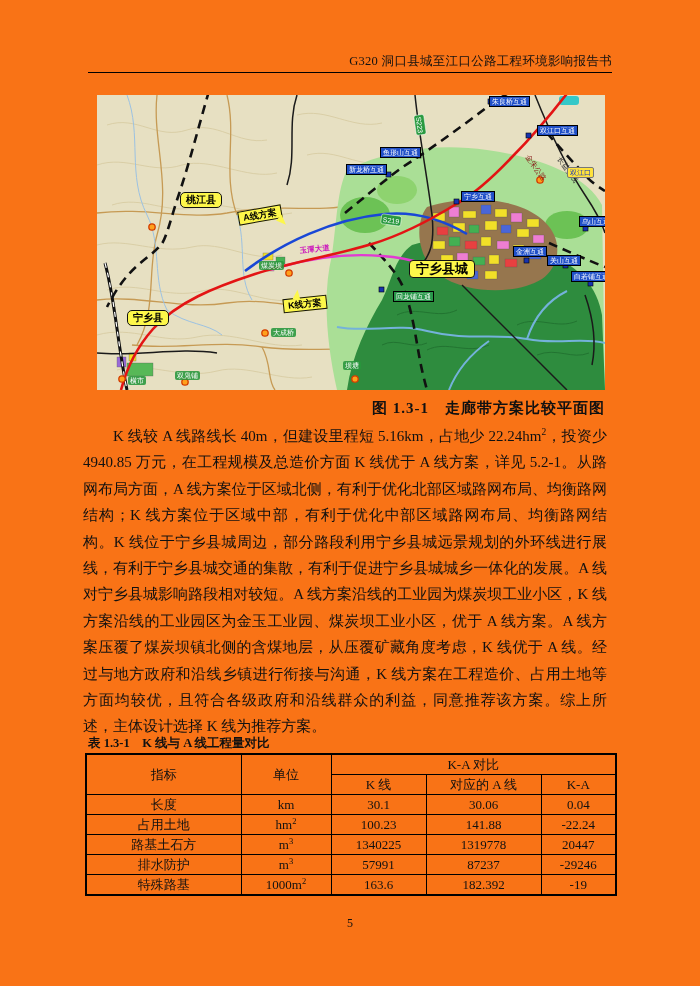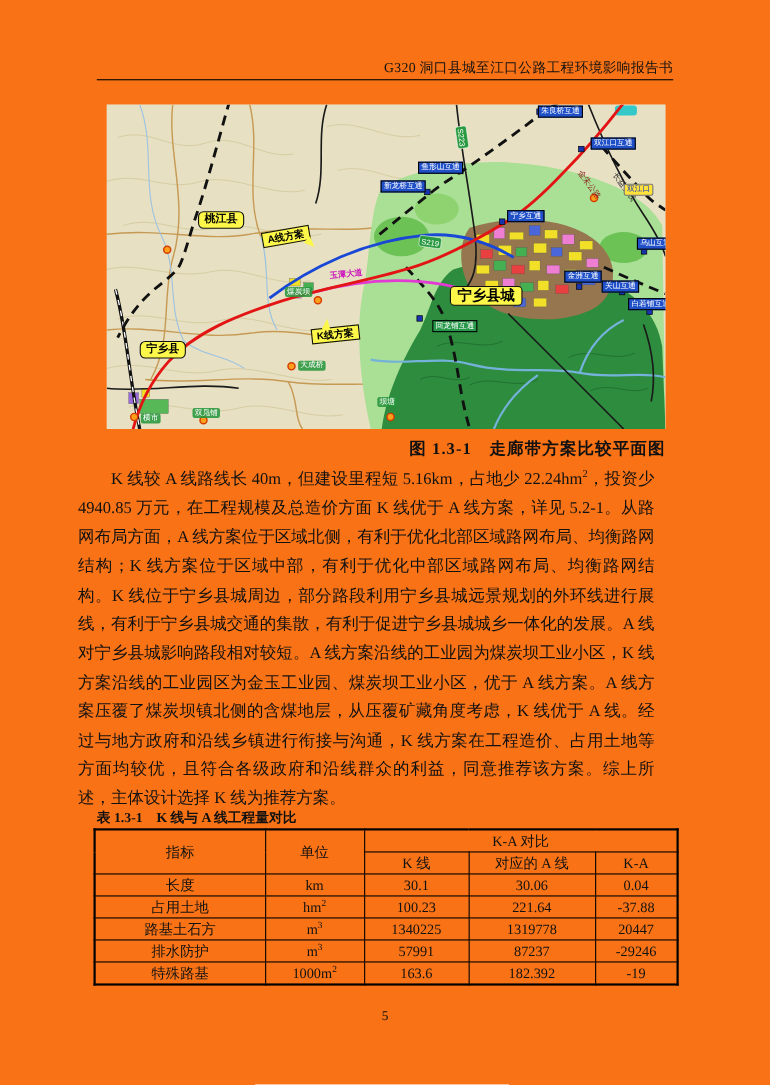--- a/index.html
+++ b/index.html
@@ -27,21 +27,21 @@
       border-left:4px solid transparent;border-right:4px solid transparent;
       border-top:10px solid #fdf74a;transform:rotate(-35deg);}
   .tail-up::after{content:"";position:absolute;left:10px;top:-9px;width:0;height:0;
       border-left:4px solid transparent;border-right:4px solid transparent;
       border-bottom:10px solid #fdf74a;transform:rotate(12deg);}
   .lbl-ic{background:#2050c8;color:#fff;font-size:7px;line-height:9px;padding:0 2px;border:1px solid #000;}
   .lbl-ic-green{background:#28984a;}
   .lbl-town{background:rgba(40,150,60,0.88);color:#fff;font-size:7px;line-height:9px;padding:0 2px;border-radius:2px;}
   .lbl-town-yellow{background:#ffe23c;color:#1030c0;border:0.5px solid #777;}
   
-  .body-text{position:absolute;top:419px;left:71px;width:524px;margin:0;font-size:15px;
+  .body-text{position:absolute;top:419px;left:83px;width:524px;margin:0;font-size:15px;
              line-height:26.4px;text-align:justify;text-indent:2em;}
   .body-text sup{font-size:9.5px;}
   
   .table-title{position:absolute;top:735px;left:88px;width:524px;text-align:left;
                font-weight:bold;font-size:12.5px;}
   .cmp-table{position:absolute;top:753px;left:85px;width:530px;border-collapse:collapse;
              table-layout:fixed;font-size:13px;border:2px solid #000;}
   .cmp-table th,.cmp-table td{border:1px solid #000;text-align:center;padding:0;height:19px;
              font-weight:normal;overflow:hidden;}
   .cmp-table thead tr.sub th{border-bottom:1.8px solid #000;}
@@ -271,22 +271,22 @@
         <td>长度</td>
         <td><span>km</span><sup></sup></td>
         <td>30.1</td>
         <td>30.06</td>
         <td>0.04</td>
       </tr>
       <tr>
         <td>占用土地</td>
         <td><span>hm</span><sup>2</sup></td>
         <td>100.23</td>
-        <td>221.64</td>
-        <td>-37.88</td>
+        <td>141.88</td>
+        <td>-22.24</td>
       </tr>
       <tr>
         <td>路基土石方</td>
         <td><span>m</span><sup>3</sup></td>
         <td>1340225</td>
         <td>1319778</td>
         <td>20447</td>
       </tr>
       <tr>
         <td>排水防护</td>

